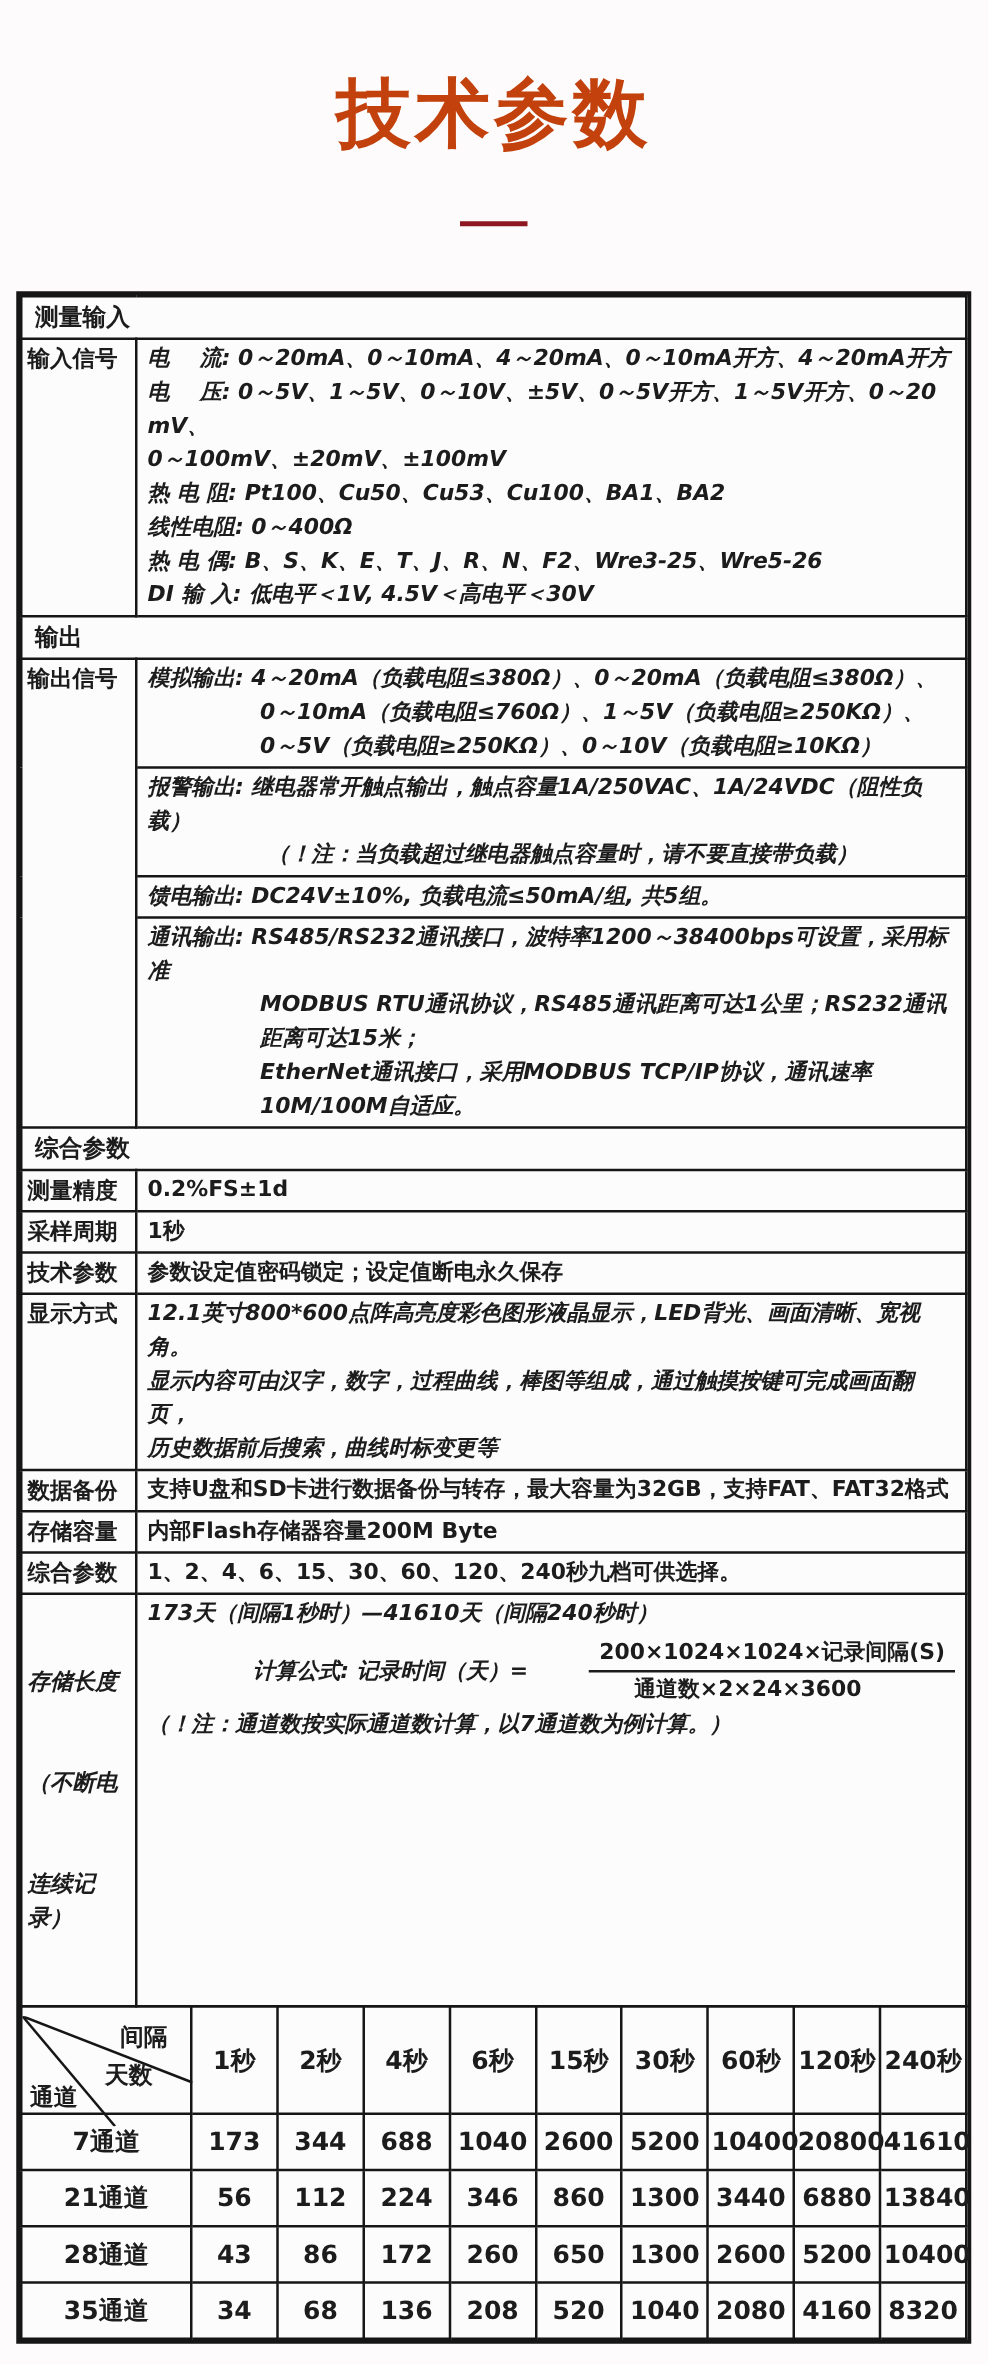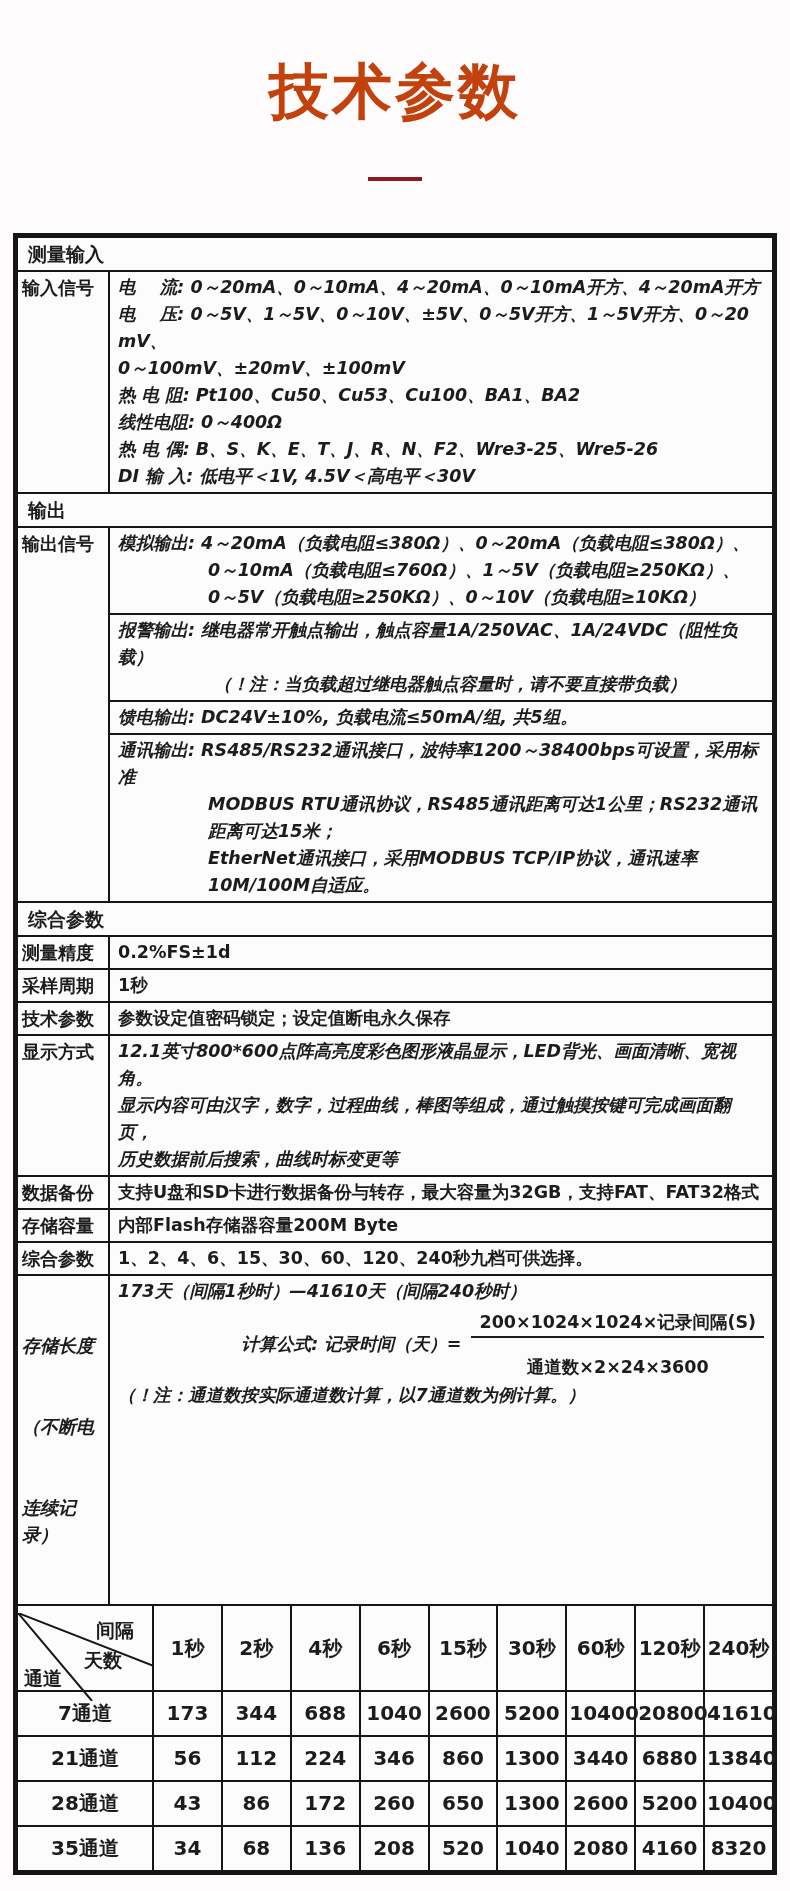--- a/index.html
+++ b/index.html
@@ -72,24 +72,25 @@
   .fraction {
     display: inline-block;
     text-align: center;
     margin-left: 10px;
   }
   .fraction .num {
     display: block;
     border-bottom: 2px solid #1c1c1c;
     padding: 0 8px 1px 8px;
     line-height: 26px;
+    margin-left: 39px;
   }
   .fraction .den {
     display: block;
-    padding-top: 16px;
+    padding-top: 1px;
     line-height: 26px;
   }
   
   .ch-table td {
     text-align: center;
     vertical-align: middle;
     padding: 0 2px;
     font-size: 20px;
     height: 43px;
   }

